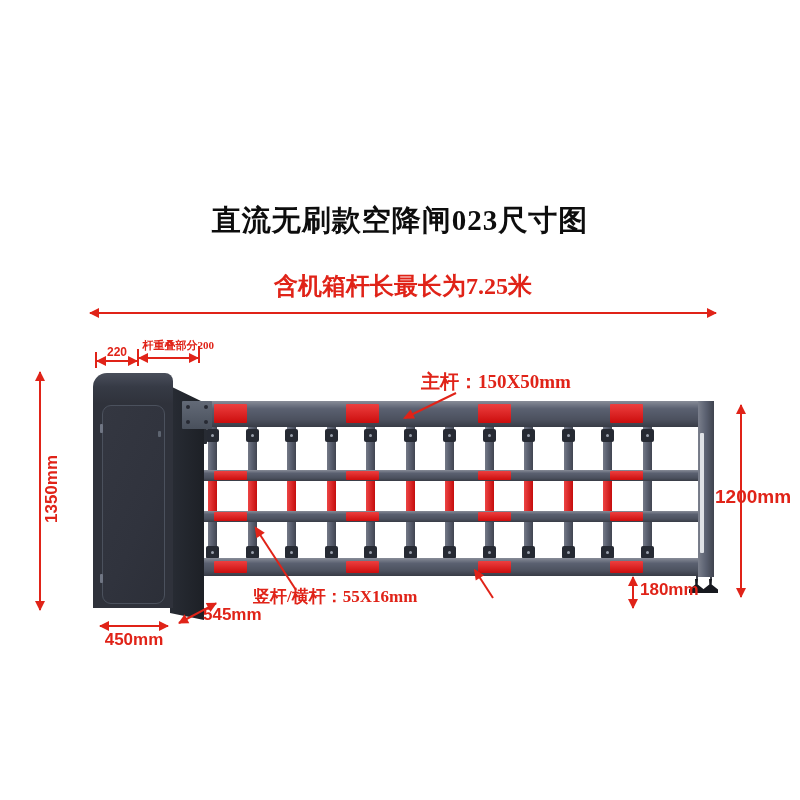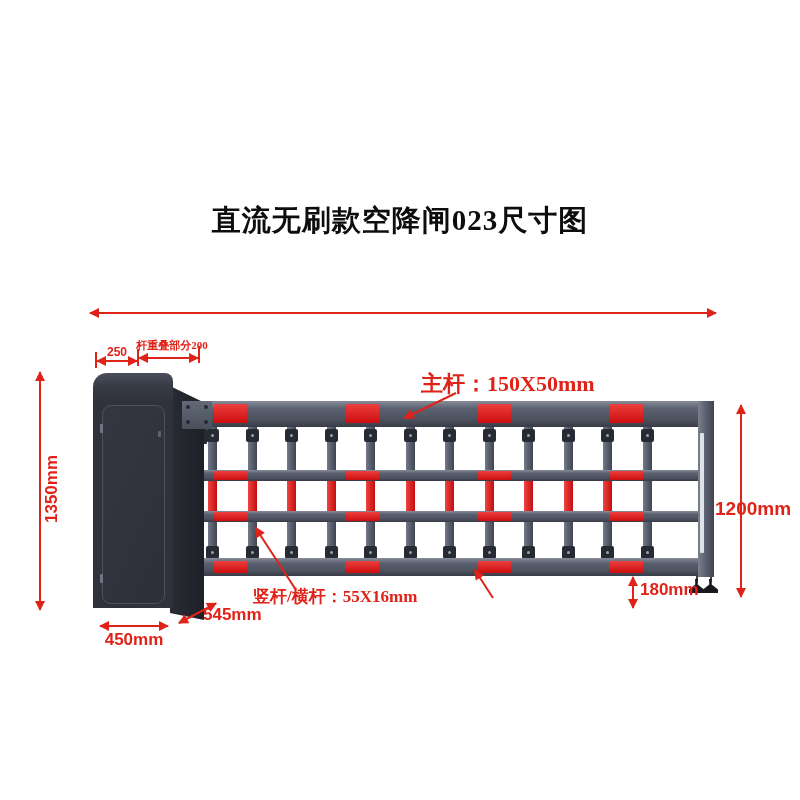--- a/index.html
+++ b/index.html
@@ -52,28 +52,29 @@
       background:linear-gradient(115deg,#343741 0,#30333d 60%,#2c2f38);}
   .hinge{position:absolute;width:3px;height:9px;background:#707684;z-index:7;border-radius:1px;}
   #cab-lock{position:absolute;left:158px;top:431px;width:3px;height:6px;background:#5d6470;z-index:7;border-radius:1px;}
 </style>
 </head>
 <body>
 
 <div class="stage" style="--red: #e02318; --refl: #e80f0f; --rail: #5a6070; --cab: #2f323b; --ink: #0d0d0d;">
 
   <div class="dim cn" style="left:0;top:181px;width:800px;text-align:center;color:var(--ink);font-size:29px;letter-spacing:1px;margin-top:20px;">直流无刷款空降闸023尺寸图</div>
+  <div class="dim cn" style="left:90px;top:270px;width:626px;text-align:center;font-size:24px;">含机箱杆长最长为7.25米</div>
   <div class="dh" style="left:90px;top:312px;width:626px;"></div>
 
   <div class="tick" style="left:95px;top:352px;height:16px;"></div>
   <div class="tick" style="left:137px;top:349px;height:17px;"></div>
   <div class="tick" style="left:198px;top:346px;height:17px;"></div>
-  <div class="dim" style="left:95px;top:345px;width:44px;text-align:center;font-size:12px;">250</div>
+  <div class="dim" style="left:95px;top:345px;width:44px;text-align:center;font-size:12px;">220</div>
   <div class="dh" style="left:97px;top:360px;width:40px;"></div>
-  <div class="dim cn" style="left:130px;top:338px;width:84px;text-align:center;font-size:11px;">杆重叠部分200</div>
+  <div class="dim cn" style="left:130px;top:338px;width:84px;text-align:right;font-size:11px;">杆重叠部分200</div>
   <div class="dh" style="left:139px;top:357px;width:59px;"></div>
 
   <div class="cab" id="cab-side"></div>
   <div class="cab" id="cab-front"></div>
   <div class="cab" id="cab-door"></div>
   <div class="hinge" style="left:100px;top:424px;"></div>
   <div class="hinge" style="left:100px;top:574px;"></div>
   <div id="cab-lock"></div>
 
   <div class="dv" style="left:39px;top:372px;height:238px;"></div>
@@ -159,22 +160,22 @@
       <div class="refl" style="left: 478px; top: 404px; width: 33px; height: 19px;"></div>
       <div class="refl" style="left: 478px; top: 471px; width: 33px; height: 9px;"></div>
       <div class="refl" style="left: 478px; top: 512px; width: 33px; height: 9px;"></div>
       <div class="refl" style="left: 478px; top: 561px; width: 33px; height: 12px;"></div>
       <div class="refl" style="left: 610px; top: 404px; width: 33px; height: 19px;"></div>
       <div class="refl" style="left: 610px; top: 471px; width: 33px; height: 9px;"></div>
       <div class="refl" style="left: 610px; top: 512px; width: 33px; height: 9px;"></div>
       <div class="refl" style="left: 610px; top: 561px; width: 33px; height: 12px;"></div>
     </div>
 
-  <div class="dim cn" style="left:421px;top:369px;font-size:22px;">主杆：150X50mm</div>
+  <div class="dim cn" style="left:421px;top:369px;font-size:19px;">主杆：150X50mm</div>
   <div class="leader" style="left:456px;top:392px;width:57px;transform:rotate(154deg);"></div>
   <div class="dim cn" style="left:253px;top:585px;font-size:17px;text-align:center;">竖杆/横杆：55X16mm</div>
   <div class="leader" style="left:296px;top:589px;width:74px;transform:rotate(-123deg);"></div>
   <div class="leader" style="left:493px;top:597px;width:33px;transform:rotate(-123deg);"></div>
   <div class="dv" style="left:740px;top:405px;height:192px;"></div>
-  <div class="dim" style="left:715px;top:486px;font-size:19px;margin-top:12px;">1200mm</div>
+  <div class="dim" style="left:715px;top:486px;font-size:19px;">1200mm</div>
   <div class="dv" style="left:632px;top:577px;height:31px;"></div>
   <div class="dim" style="left:640px;top:580px;font-size:17px;">180mm</div>
 </div>
 
 </body></html>

